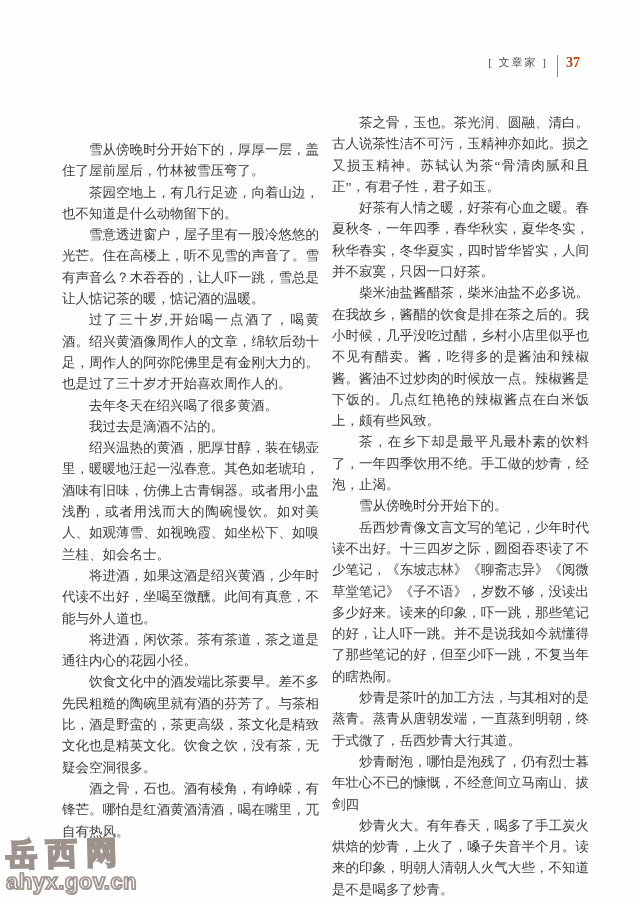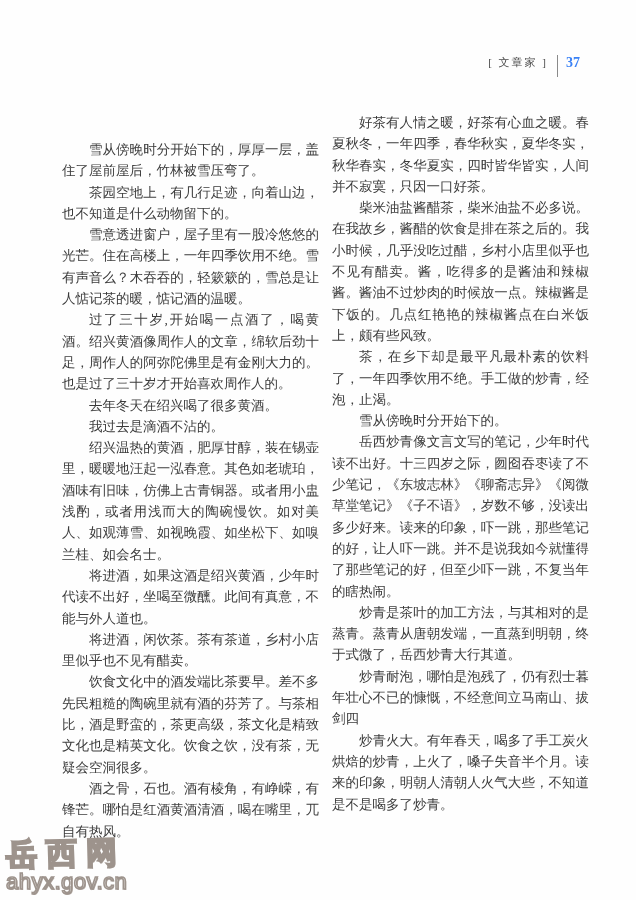--- a/index.html
+++ b/index.html
@@ -31,21 +31,21 @@
   }
   .header-divider {
     width: 1px;
     height: 22px;
     background: #8a8a8a;
     margin: 0 8px 0 9px;
   }
   .page-number {
     font-size: 14px;
     font-weight: bold;
-    color: #3b82f6;
+    color: #c2410c;
   }
   
   .content {
     position: absolute;
     left: 62px;
     top: 112px;
     width: 527px;
     display: flex;
     justify-content: space-between;
   }
@@ -80,21 +80,21 @@
     letter-spacing: 9px;
     color: #f8f6f4;
     -webkit-text-stroke: 2px #9d938c;
     text-shadow: 1px 1px 0 #b5aca6;
     transform: rotate(-1.5deg);
     display: inline-block;
   }
   .wm-url {
     font-family: "Liberation Sans", "DejaVu Sans", sans-serif;
     font-size: 22px;
-    font-weight: normal;
+    font-weight: bold;
     letter-spacing: 0.5px;
     color: #f8f6f4;
     -webkit-text-stroke: 1.6px #9d938c;
     text-shadow: 1px 1px 0 #b5aca6;
     margin-top: 2px;
   }
 </style>
 </head>
 <body>
 
@@ -104,32 +104,33 @@
     <span class="section-label">[ 文章家 ]</span>
     <span class="header-divider"></span>
     <span class="page-number">37</span>
   </div>
 
   <div class="content">
 
     <div class="col col-left">
       <p>雪从傍晚时分开始下的，厚厚一层，盖住了屋前屋后，竹林被雪压弯了。</p>
       <p>茶园空地上，有几行足迹，向着山边，也不知道是什么动物留下的。</p>
-      <p>雪意透进窗户，屋子里有一股冷悠悠的光芒。住在高楼上，一年四季饮用不绝。雪有声音么？木吞吞的，轻簌簌的，雪总是让人惦记茶的暖，惦记酒的温暖。</p>
+      <p>雪意透进窗户，屋子里有一股冷悠悠的光芒。住在高楼上，听不见雪的声音了。雪有声音么？木吞吞的，让人吓一跳，雪总是让人惦记茶的暖，惦记酒的温暖。</p>
       <p>过了三十岁,开始喝一点酒了，喝黄酒。绍兴黄酒像周作人的文章，绵软后劲十足，周作人的阿弥陀佛里是有金刚大力的。也是过了三十岁才开始喜欢周作人的。</p>
       <p>去年冬天在绍兴喝了很多黄酒。</p>
       <p>我过去是滴酒不沾的。</p>
       <p>绍兴温热的黄酒，肥厚甘醇，装在锡壶里，暖暖地汪起一泓春意。其色如老琥珀，酒味有旧味，仿佛上古青铜器。或者用小盅浅酌，或者用浅而大的陶碗慢饮。如对美人、如观薄雪、如视晚霞、如坐松下、如嗅兰桂、如会名士。</p>
       <p>将进酒，如果这酒是绍兴黄酒，少年时代读不出好，坐喝至微醺。此间有真意，不能与外人道也。</p>
-      <p>将进酒，闲饮茶。茶有茶道，乡村小店里似乎也不见有醋卖。</p>
+      <p>将进酒，闲饮茶。茶有茶道，茶之道是通往内心的花园小径。</p>
       <p>饮食文化中的酒发端比茶要早。差不多先民粗糙的陶碗里就有酒的芬芳了。与茶相比，酒是野蛮的，茶更高级，茶文化是精致文化也是精英文化。饮食之饮，没有茶，无疑会空洞很多。</p>
       <p>酒之骨，石也。酒有棱角，有峥嵘，有锋芒。哪怕是红酒黄酒清酒，喝在嘴里，兀自有热风。</p>
     </div>
 
     <div class="col col-right">
+      <p>茶之骨，玉也。茶光润、圆融、清白。古人说茶性洁不可污，玉精神亦如此。损之又损玉精神。苏轼认为茶“骨清肉腻和且正”，有君子性，君子如玉。</p>
       <p>好茶有人情之暖，好茶有心血之暖。春夏秋冬，一年四季，春华秋实，夏华冬实，秋华春实，冬华夏实，四时皆华皆实，人间并不寂寞，只因一口好茶。</p>
       <p>柴米油盐酱醋茶，柴米油盐不必多说。在我故乡，酱醋的饮食是排在茶之后的。我小时候，几乎没吃过醋，乡村小店里似乎也不见有醋卖。酱，吃得多的是酱油和辣椒酱。酱油不过炒肉的时候放一点。辣椒酱是下饭的。几点红艳艳的辣椒酱点在白米饭上，颇有些风致。</p>
       <p>茶，在乡下却是最平凡最朴素的饮料了，一年四季饮用不绝。手工做的炒青，经泡，止渴。</p>
       <p>雪从傍晚时分开始下的。</p>
       <p>岳西炒青像文言文写的笔记，少年时代读不出好。十三四岁之际，囫囵吞枣读了不少笔记，《东坡志林》《聊斋志异》《阅微草堂笔记》《子不语》，岁数不够，没读出多少好来。读来的印象，吓一跳，那些笔记的好，让人吓一跳。并不是说我如今就懂得了那些笔记的好，但至少吓一跳，不复当年的瞎热闹。</p>
       <p>炒青是茶叶的加工方法，与其相对的是蒸青。蒸青从唐朝发端，一直蒸到明朝，终于式微了，岳西炒青大行其道。</p>
       <p>炒青耐泡，哪怕是泡残了，仍有烈士暮年壮心不已的慷慨，不经意间立马南山、拔剑四</p>
       <p>炒青火大。有年春天，喝多了手工炭火烘焙的炒青，上火了，嗓子失音半个月。读来的印象，明朝人清朝人火气大些，不知道是不是喝多了炒青。</p>
     </div>
 

